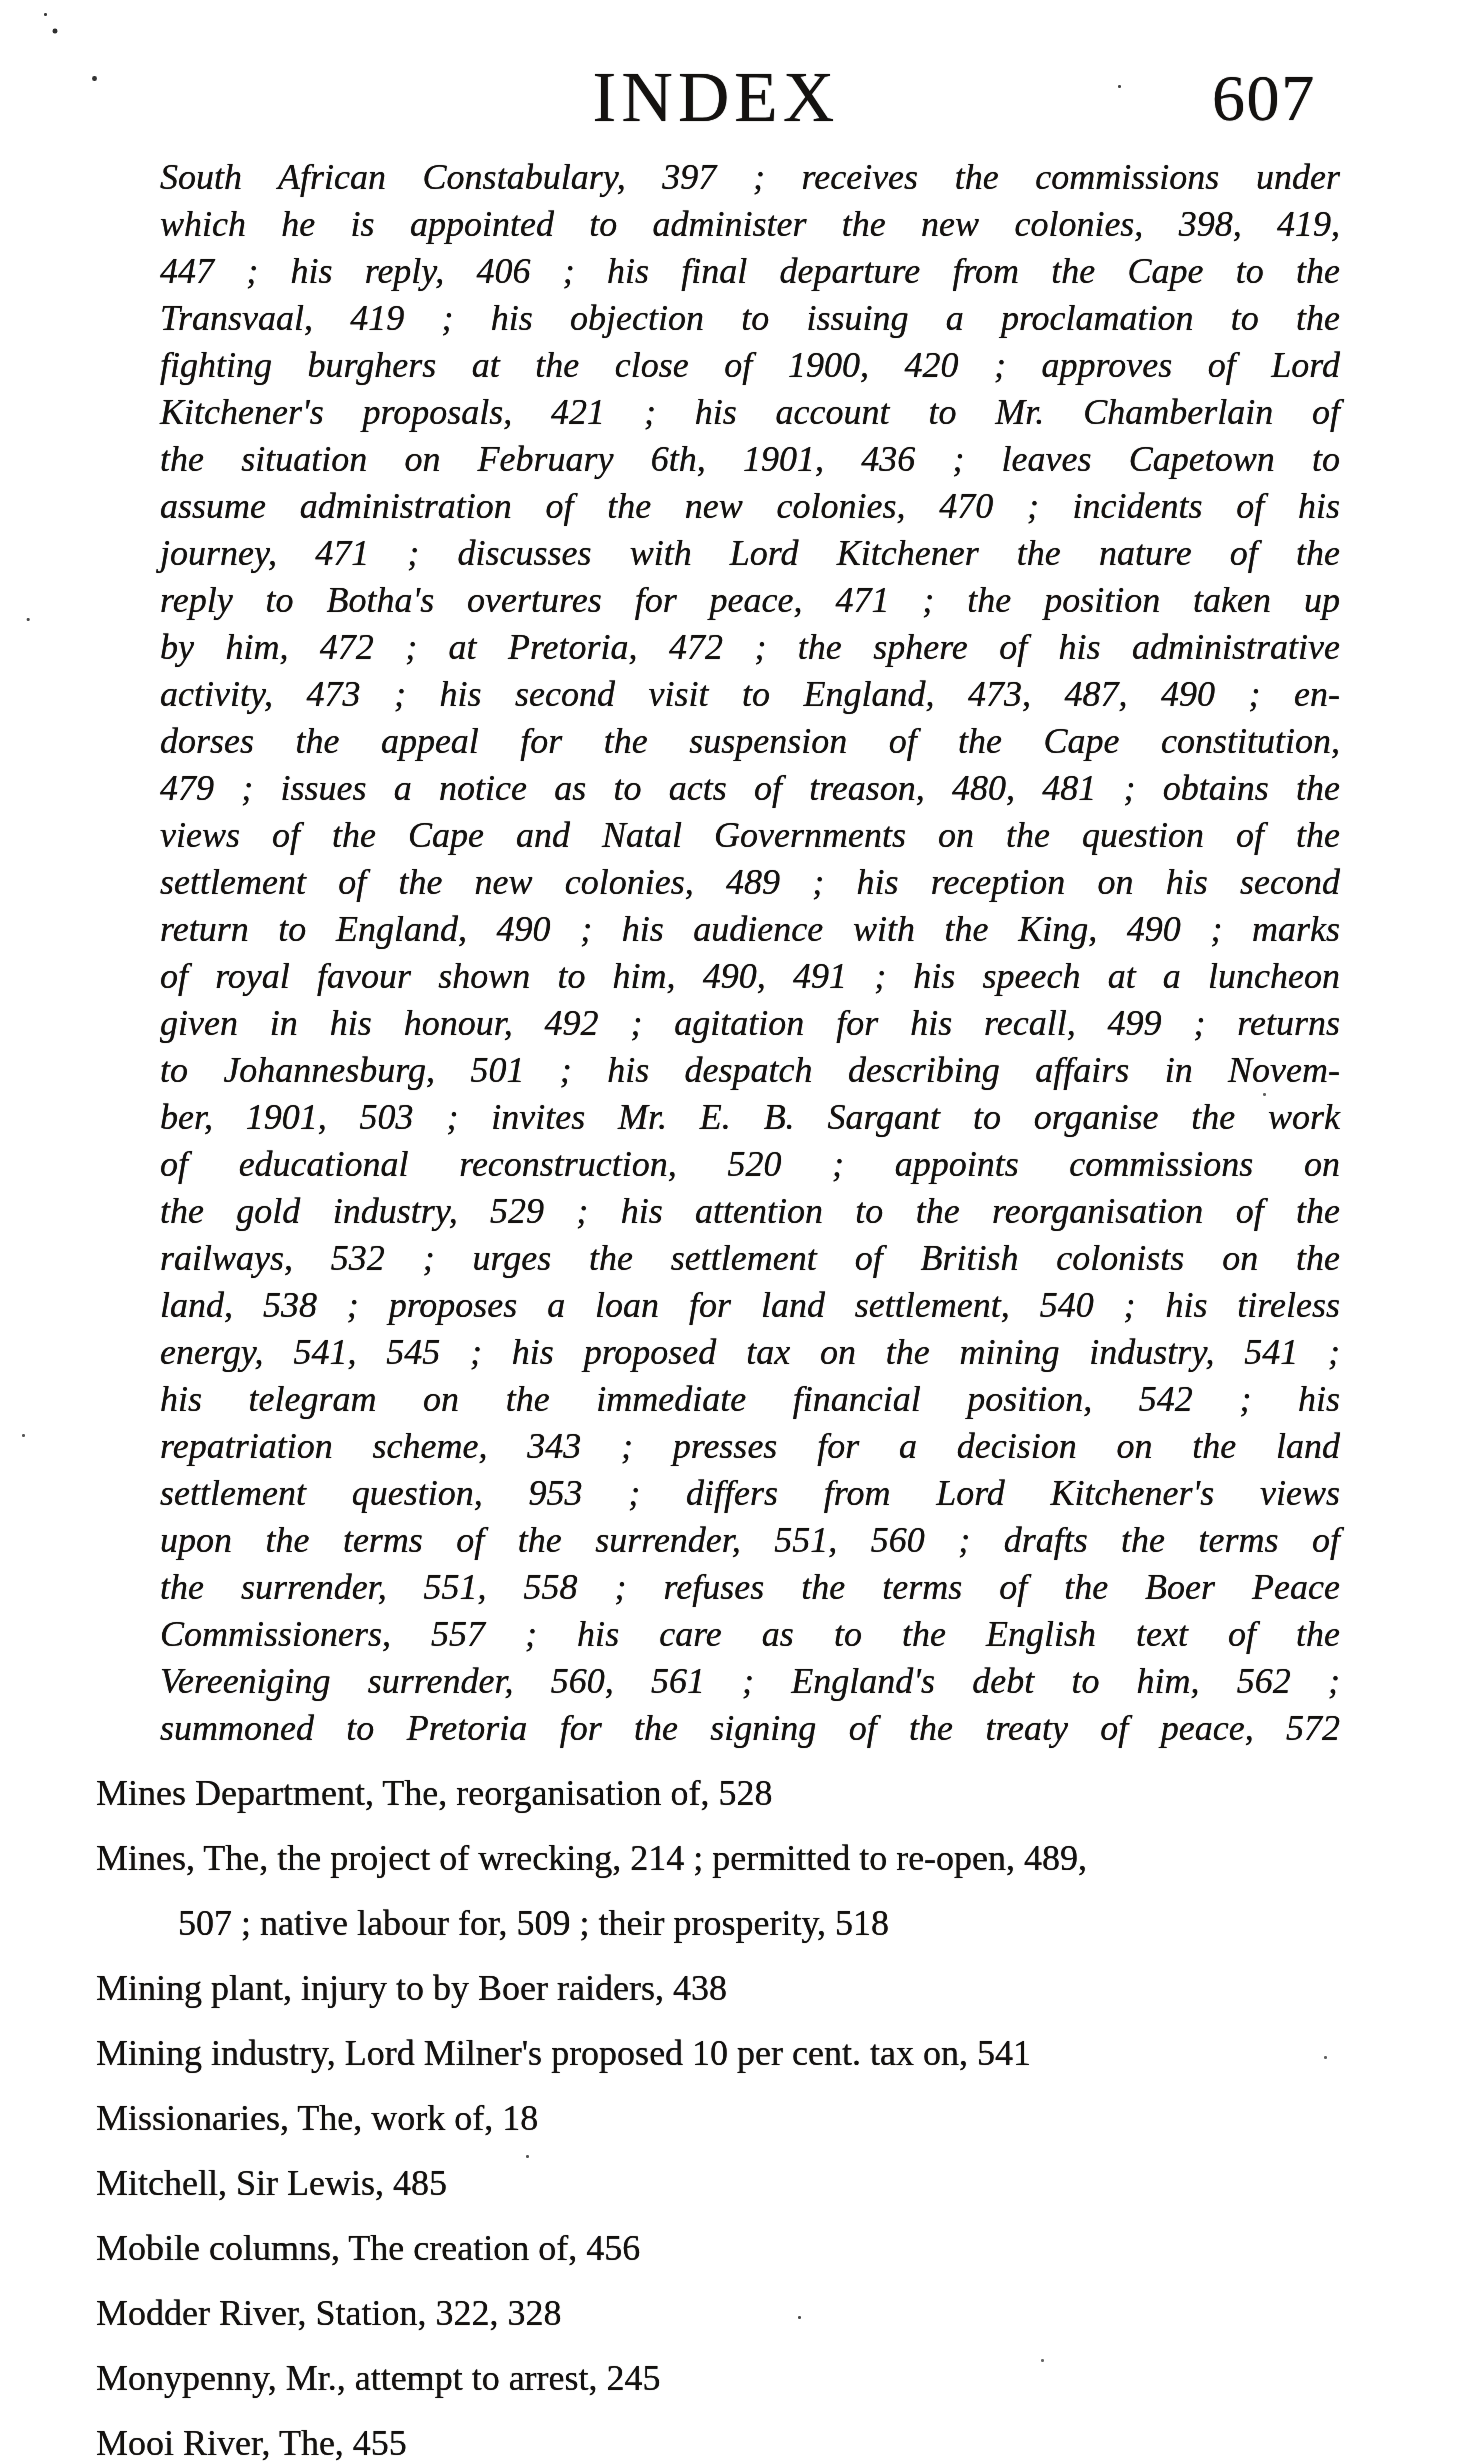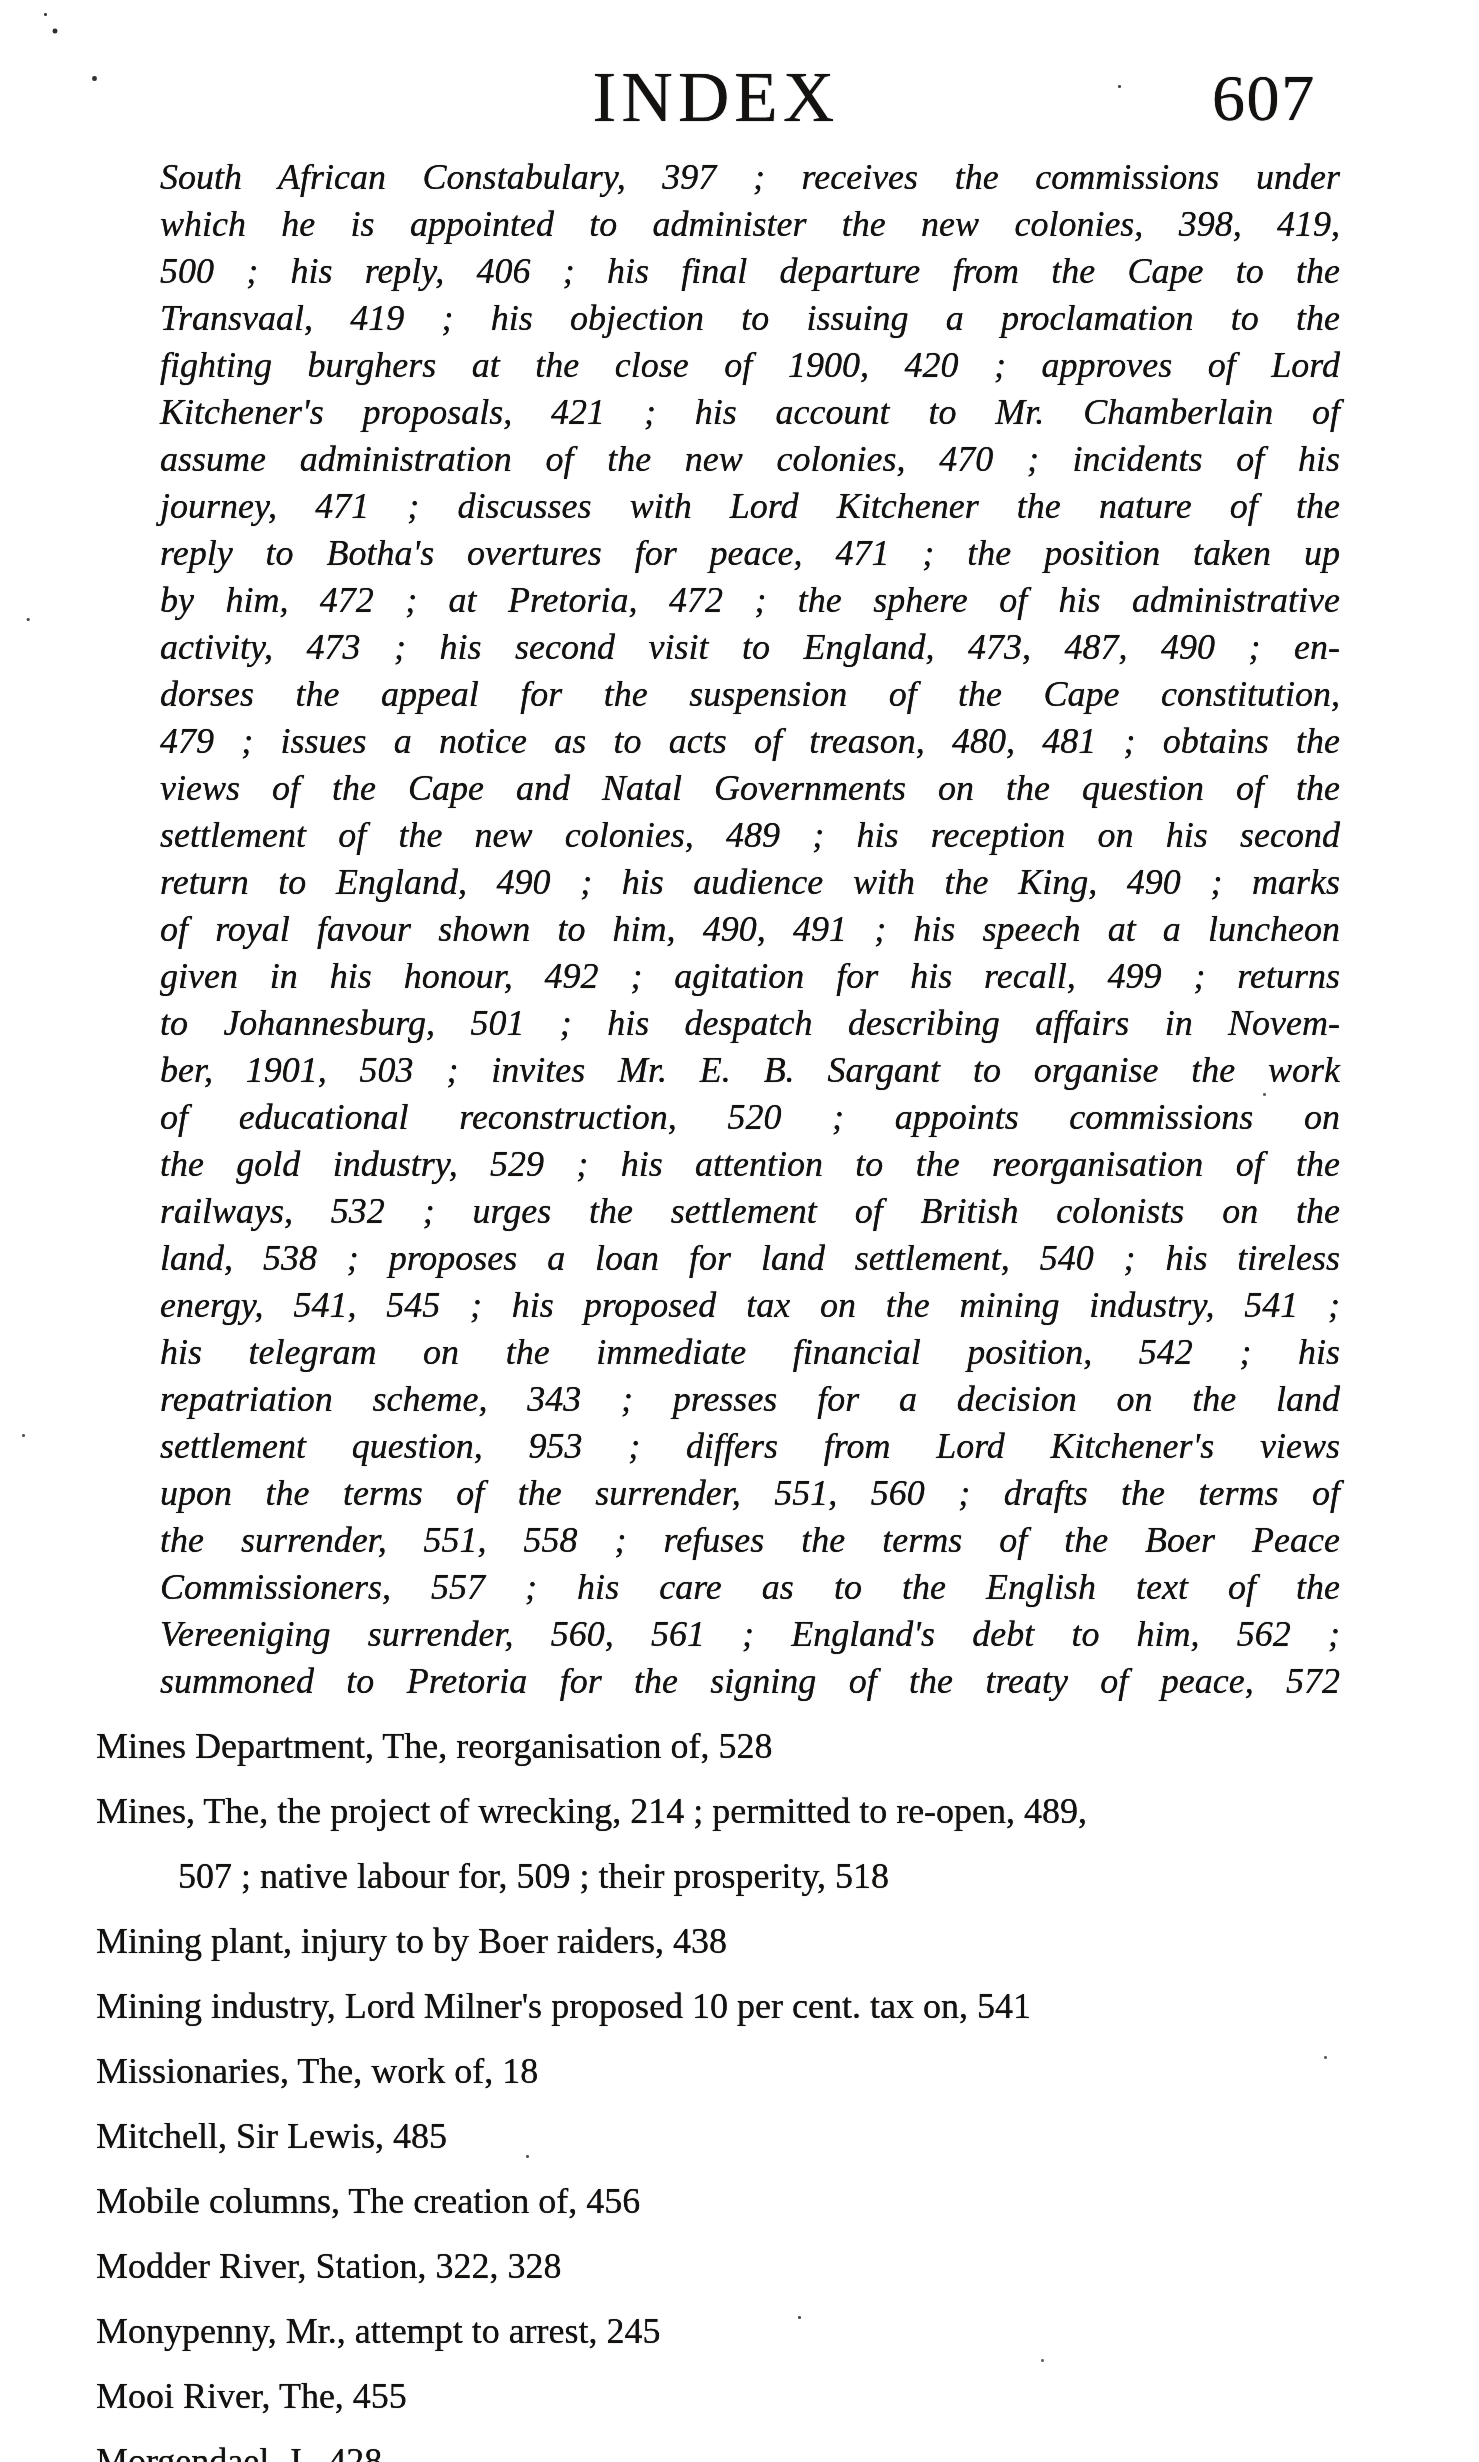--- a/index.html
+++ b/index.html
@@ -107,24 +107,25 @@
   <header class="page-header">
     <h1 class="running-title">INDEX</h1>
     <span class="folio">607</span>
   </header>
 
   <main class="text-block">
 
     <section class="continued-entry">
       <p class="cont-line">South African Constabulary, 397 ; receives the commissions under</p>
         <p class="cont-line">which he is appointed to administer the new colonies, 398, 419,</p>
-        <p class="cont-line">500 ; his reply, 406 ; his final departure from the Cape to the</p>
+        <p class="cont-line">447 ; his reply, 406 ; his final departure from the Cape to the</p>
         <p class="cont-line">Transvaal, 419 ; his objection to issuing a proclamation to the</p>
         <p class="cont-line">fighting burghers at the close of 1900, 420 ; approves of Lord</p>
         <p class="cont-line">Kitchener's proposals, 421 ; his account to Mr. Chamberlain of</p>
+        <p class="cont-line">the situation on February 6th, 1901, 436 ; leaves Capetown to</p>
         <p class="cont-line">assume administration of the new colonies, 470 ; incidents of his</p>
         <p class="cont-line">journey, 471 ; discusses with Lord Kitchener the nature of the</p>
         <p class="cont-line">reply to Botha's overtures for peace, 471 ; the position taken up</p>
         <p class="cont-line">by him, 472 ; at Pretoria, 472 ; the sphere of his administrative</p>
         <p class="cont-line">activity, 473 ; his second visit to England, 473, 487, 490 ; en-</p>
         <p class="cont-line">dorses the appeal for the suspension of the Cape constitution,</p>
         <p class="cont-line">479 ; issues a notice as to acts of treason, 480, 481 ; obtains the</p>
         <p class="cont-line">views of the Cape and Natal Governments on the question of the</p>
         <p class="cont-line">settlement of the new colonies, 489 ; his reception on his second</p>
         <p class="cont-line">return to England, 490 ; his audience with the King, 490 ; marks</p>

